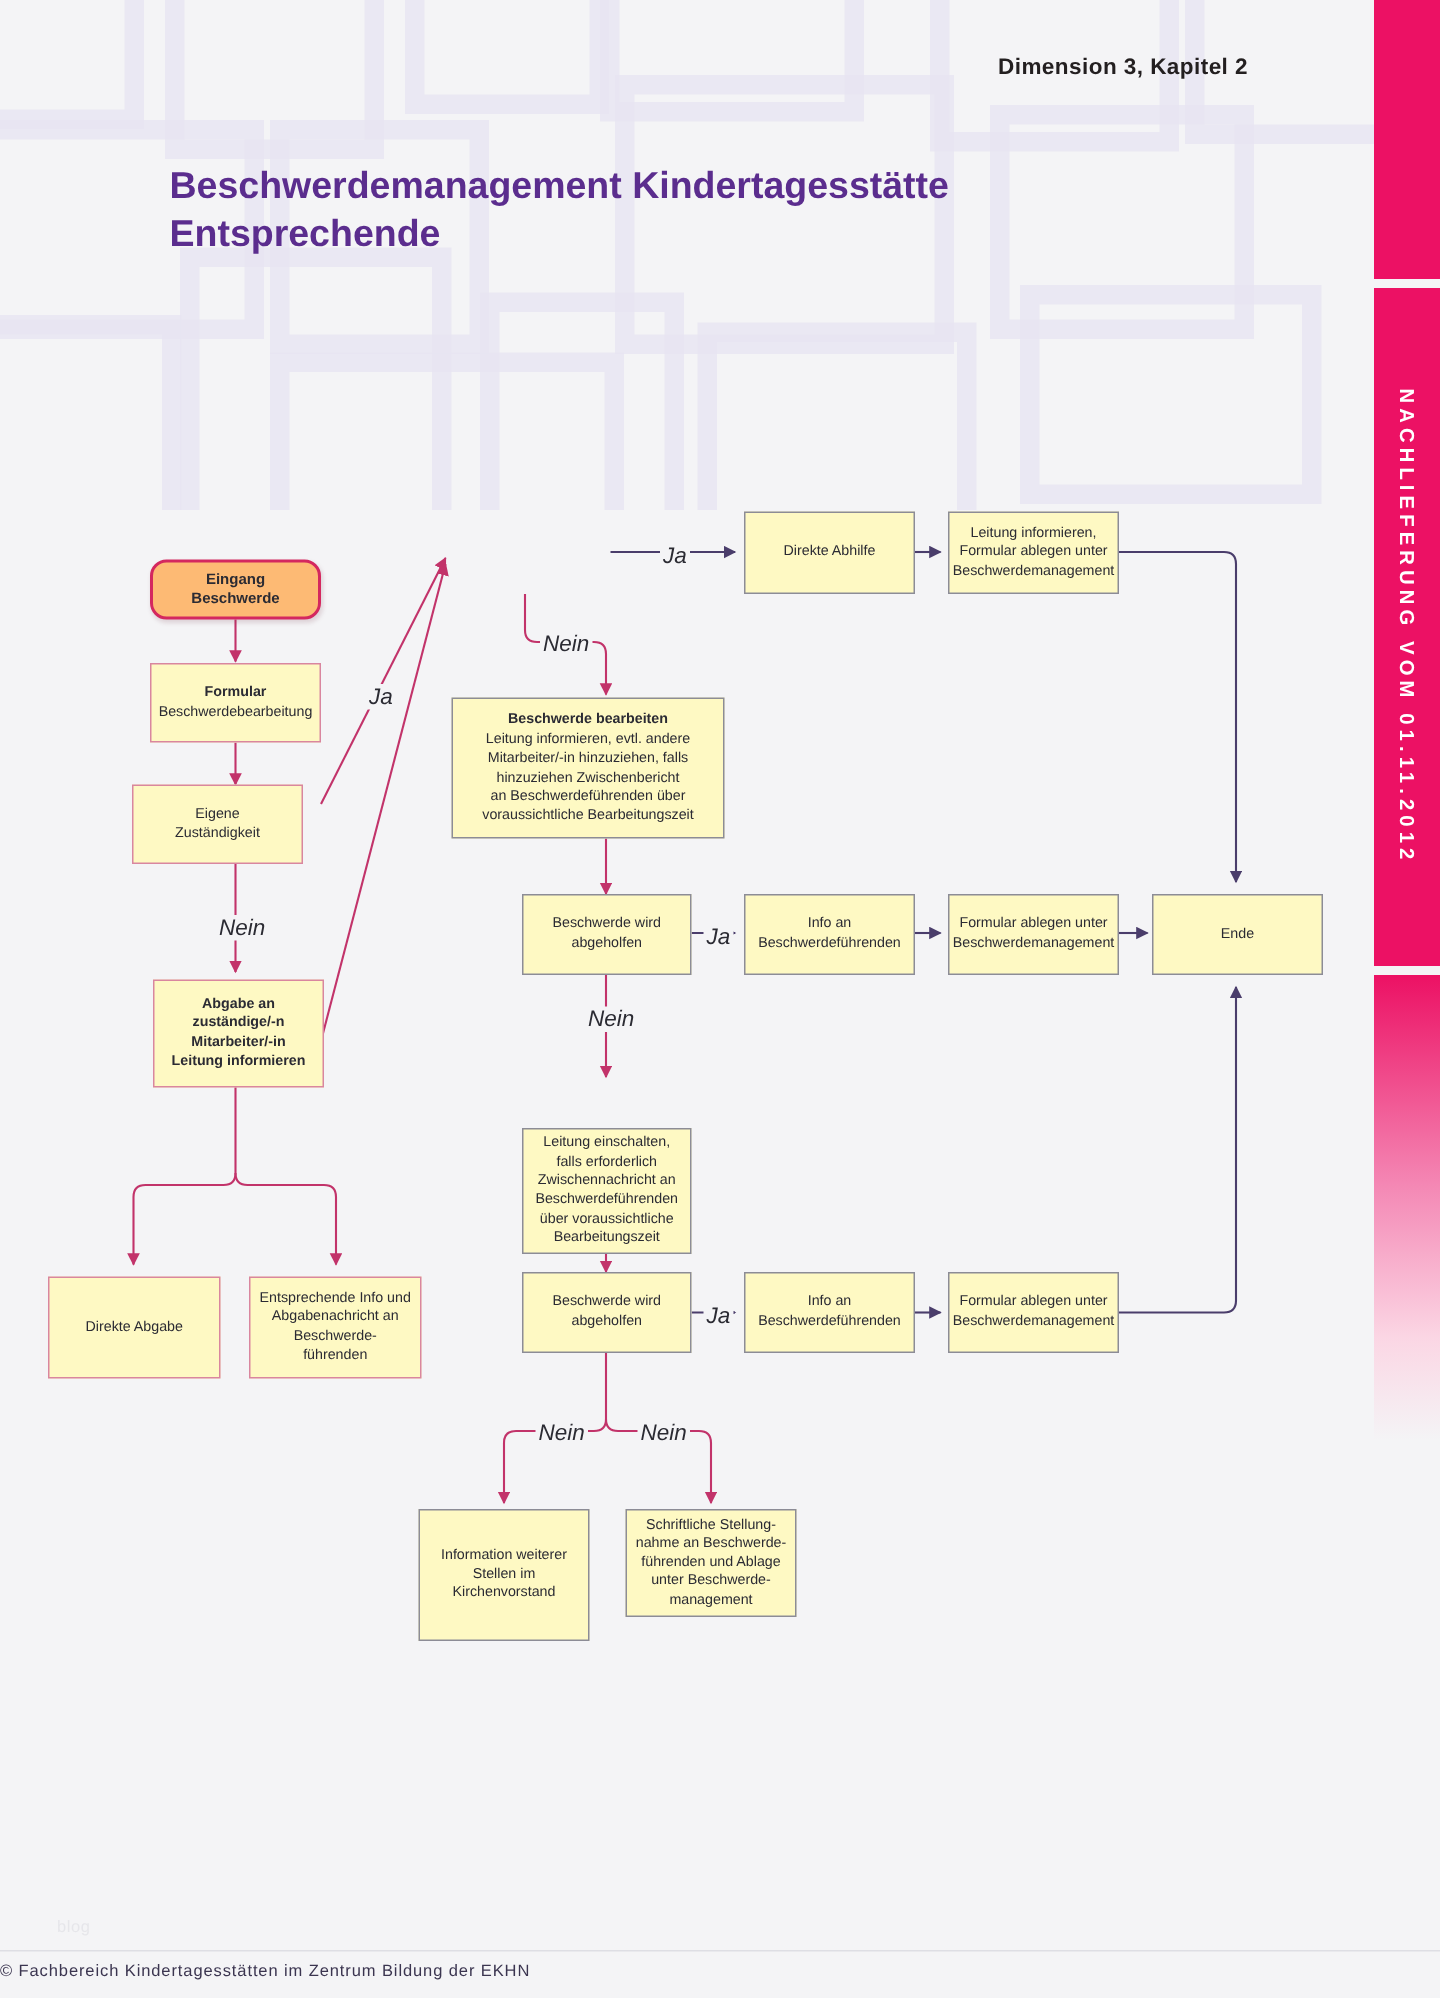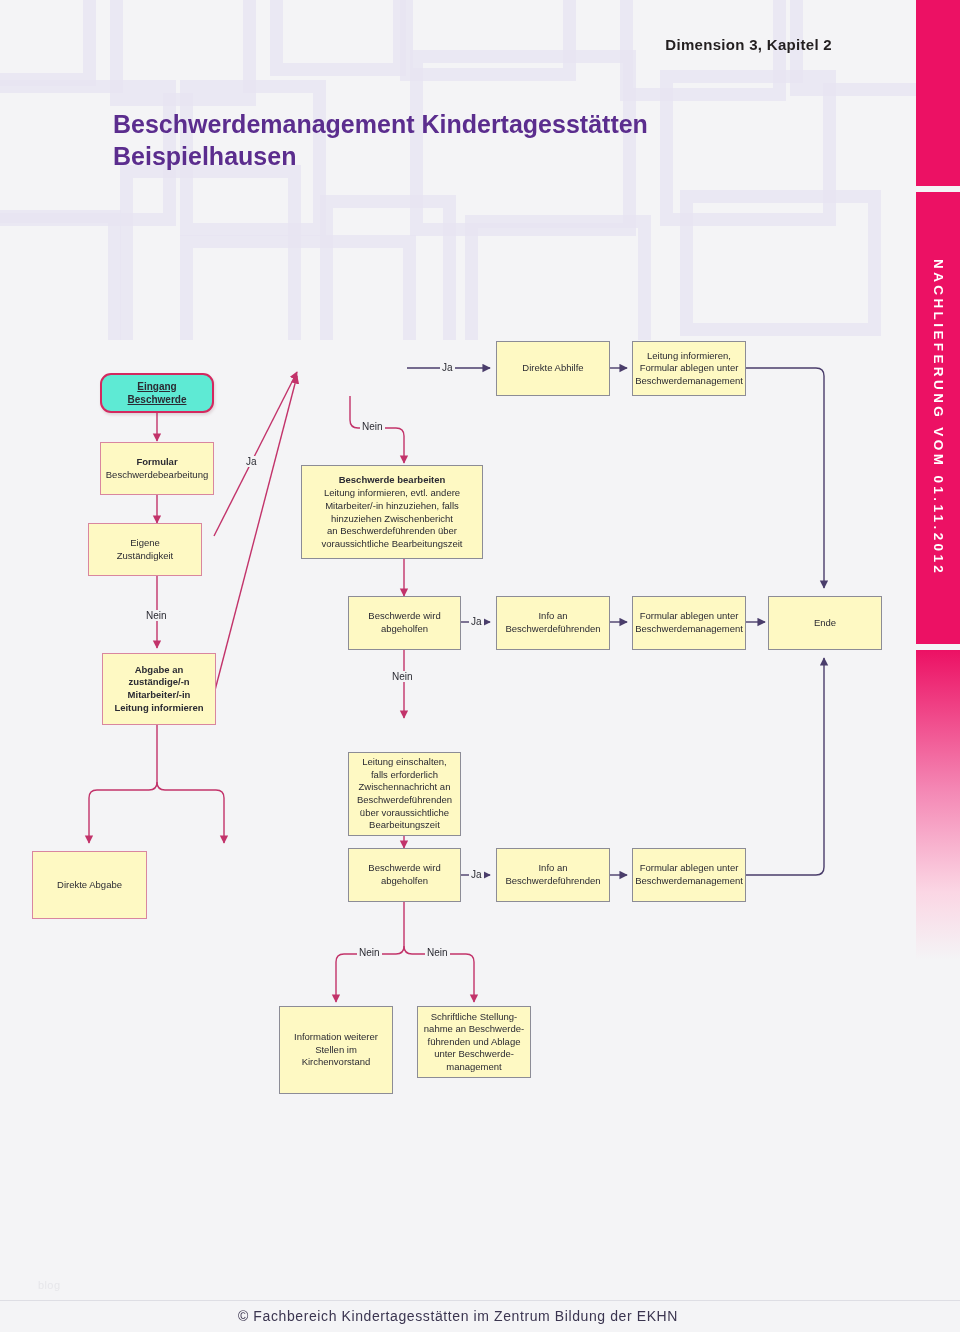--- a/index.html
+++ b/index.html
@@ -44,38 +44,37 @@
   #flow-svg{position:absolute;left:0;top:0;}
 
   .node{
     position:absolute;box-sizing:border-box;
     background:#fef9c3;border:1px solid #8c8c96;
     display:flex;align-items:center;justify-content:center;text-align:center;
     font-size:9.5px;color:#2b2b33;line-height:1.32;padding:3px 5px;
   }
   .node.pinkborder{border:1px solid #d9869f;}
   .node.start{
-    border:2.2px solid #d4285f;border-radius:11px;background:#5eead4;
+    border:2.2px solid #d4285f;border-radius:11px;background:#fdba74;
     font-weight:bold;font-size:10px;
     box-shadow:1px 2px 3px rgba(120,60,80,.18);
-    text-decoration:underline;
   }
   .node b{font-weight:bold;}
   .node .hl{font-weight:bold;display:block;margin-bottom:1px;}
 
   .edge-label{
-    position:absolute;font-size:10px;color:#2b2b33;
-    background:#f4f4f6;padding:0 2px;white-space:nowrap;
+    position:absolute;font-size:15px;color:#2b2b33;
+    background:#f4f4f6;padding:0 2px;white-space:nowrap;font-style:italic;
   }
 
   
   #footer-rule{position:absolute;left:0;top:1300px;width:960px;height:1px;background:#dedee4;}
   #footer-copy{
-    position:absolute;left:0;top:1308px;width:916px;text-align:center;
-    font-size:14px;color:#3b3550;letter-spacing:.6px;
+    position:absolute;left:0;top:1308px;width:916px;
+    font-size:11px;color:#3b3550;letter-spacing:.6px;
   }
   #watermark{
     position:absolute;left:38px;top:1279px;
     font-size:11px;color:#e6e6ea;letter-spacing:.4px;
   }
 </style>
 </head>
 <body>
 
 <div id="page">
@@ -93,21 +92,21 @@
     <div class="sq" style="left:660px;  top:70px;  width:150px;height:130px;"></div>
     <div class="sq" style="left:-35px;  top:210px; width:130px;height:120px;"></div>
     <div class="sq" style="left:120px;  top:165px; width:155px;height:175px;"></div>
     <div class="sq" style="left:320px;  top:195px; width:110px;height:150px;"></div>
     <div class="sq" style="left:465px;  top:215px; width:160px;height:130px;"></div>
     <div class="sq" style="left:680px;  top:190px; width:175px;height:120px;"></div>
     <div class="sq" style="left:180px;  top:235px; width:210px;height:110px;"></div>
   </div>
 
   <div id="header-chapter">Dimension 3, Kapitel 2</div>
-  <div id="page-title">Beschwerdemanagement Kindertagesstätten Beispielhausen</div>
+  <div id="page-title">Beschwerdemanagement Kindertagesstätte Entsprechende</div>
 
   <div id="pink-bar-top"></div>
   <div id="pink-bar-main"></div>
   <div id="pink-bar-fade"></div>
   <div id="sidebar-label">NACHLIEFERUNG VOM 01.11.2012</div>
 
   <div id="flow">
 
     <svg id="flow-svg" width="920" height="1140">
       <defs>
@@ -191,20 +190,28 @@
         <span>zuständige/-n</span><br>
         <span>Mitarbeiter/-in</span><br>
         <span>Leitung informieren</span>
       </span>
     </div>
 
     <div class="node pinkborder" style="left:32px;top:851px;width:115px;height:68px;">
       <span>Direkte Abgabe</span>
     </div>
 
+    <div class="node pinkborder" style="left:166px;top:851px;width:115px;height:68px;">
+      <span>
+        <span>Entsprechende Info und</span><br>
+        <span>Abgabenachricht an</span><br>
+        <span>Beschwerde-</span><br>
+        <span>führenden</span>
+      </span>
+    </div>
 
 
     <div class="node" style="left:496px;top:341px;width:114px;height:55px;">
       <span>Direkte Abhilfe</span>
     </div>
 
     <div class="node" style="left:632px;top:341px;width:114px;height:55px;">
       <span>
         <span>Leitung informieren,</span><br>
         <span>Formular ablegen unter</span><br>

